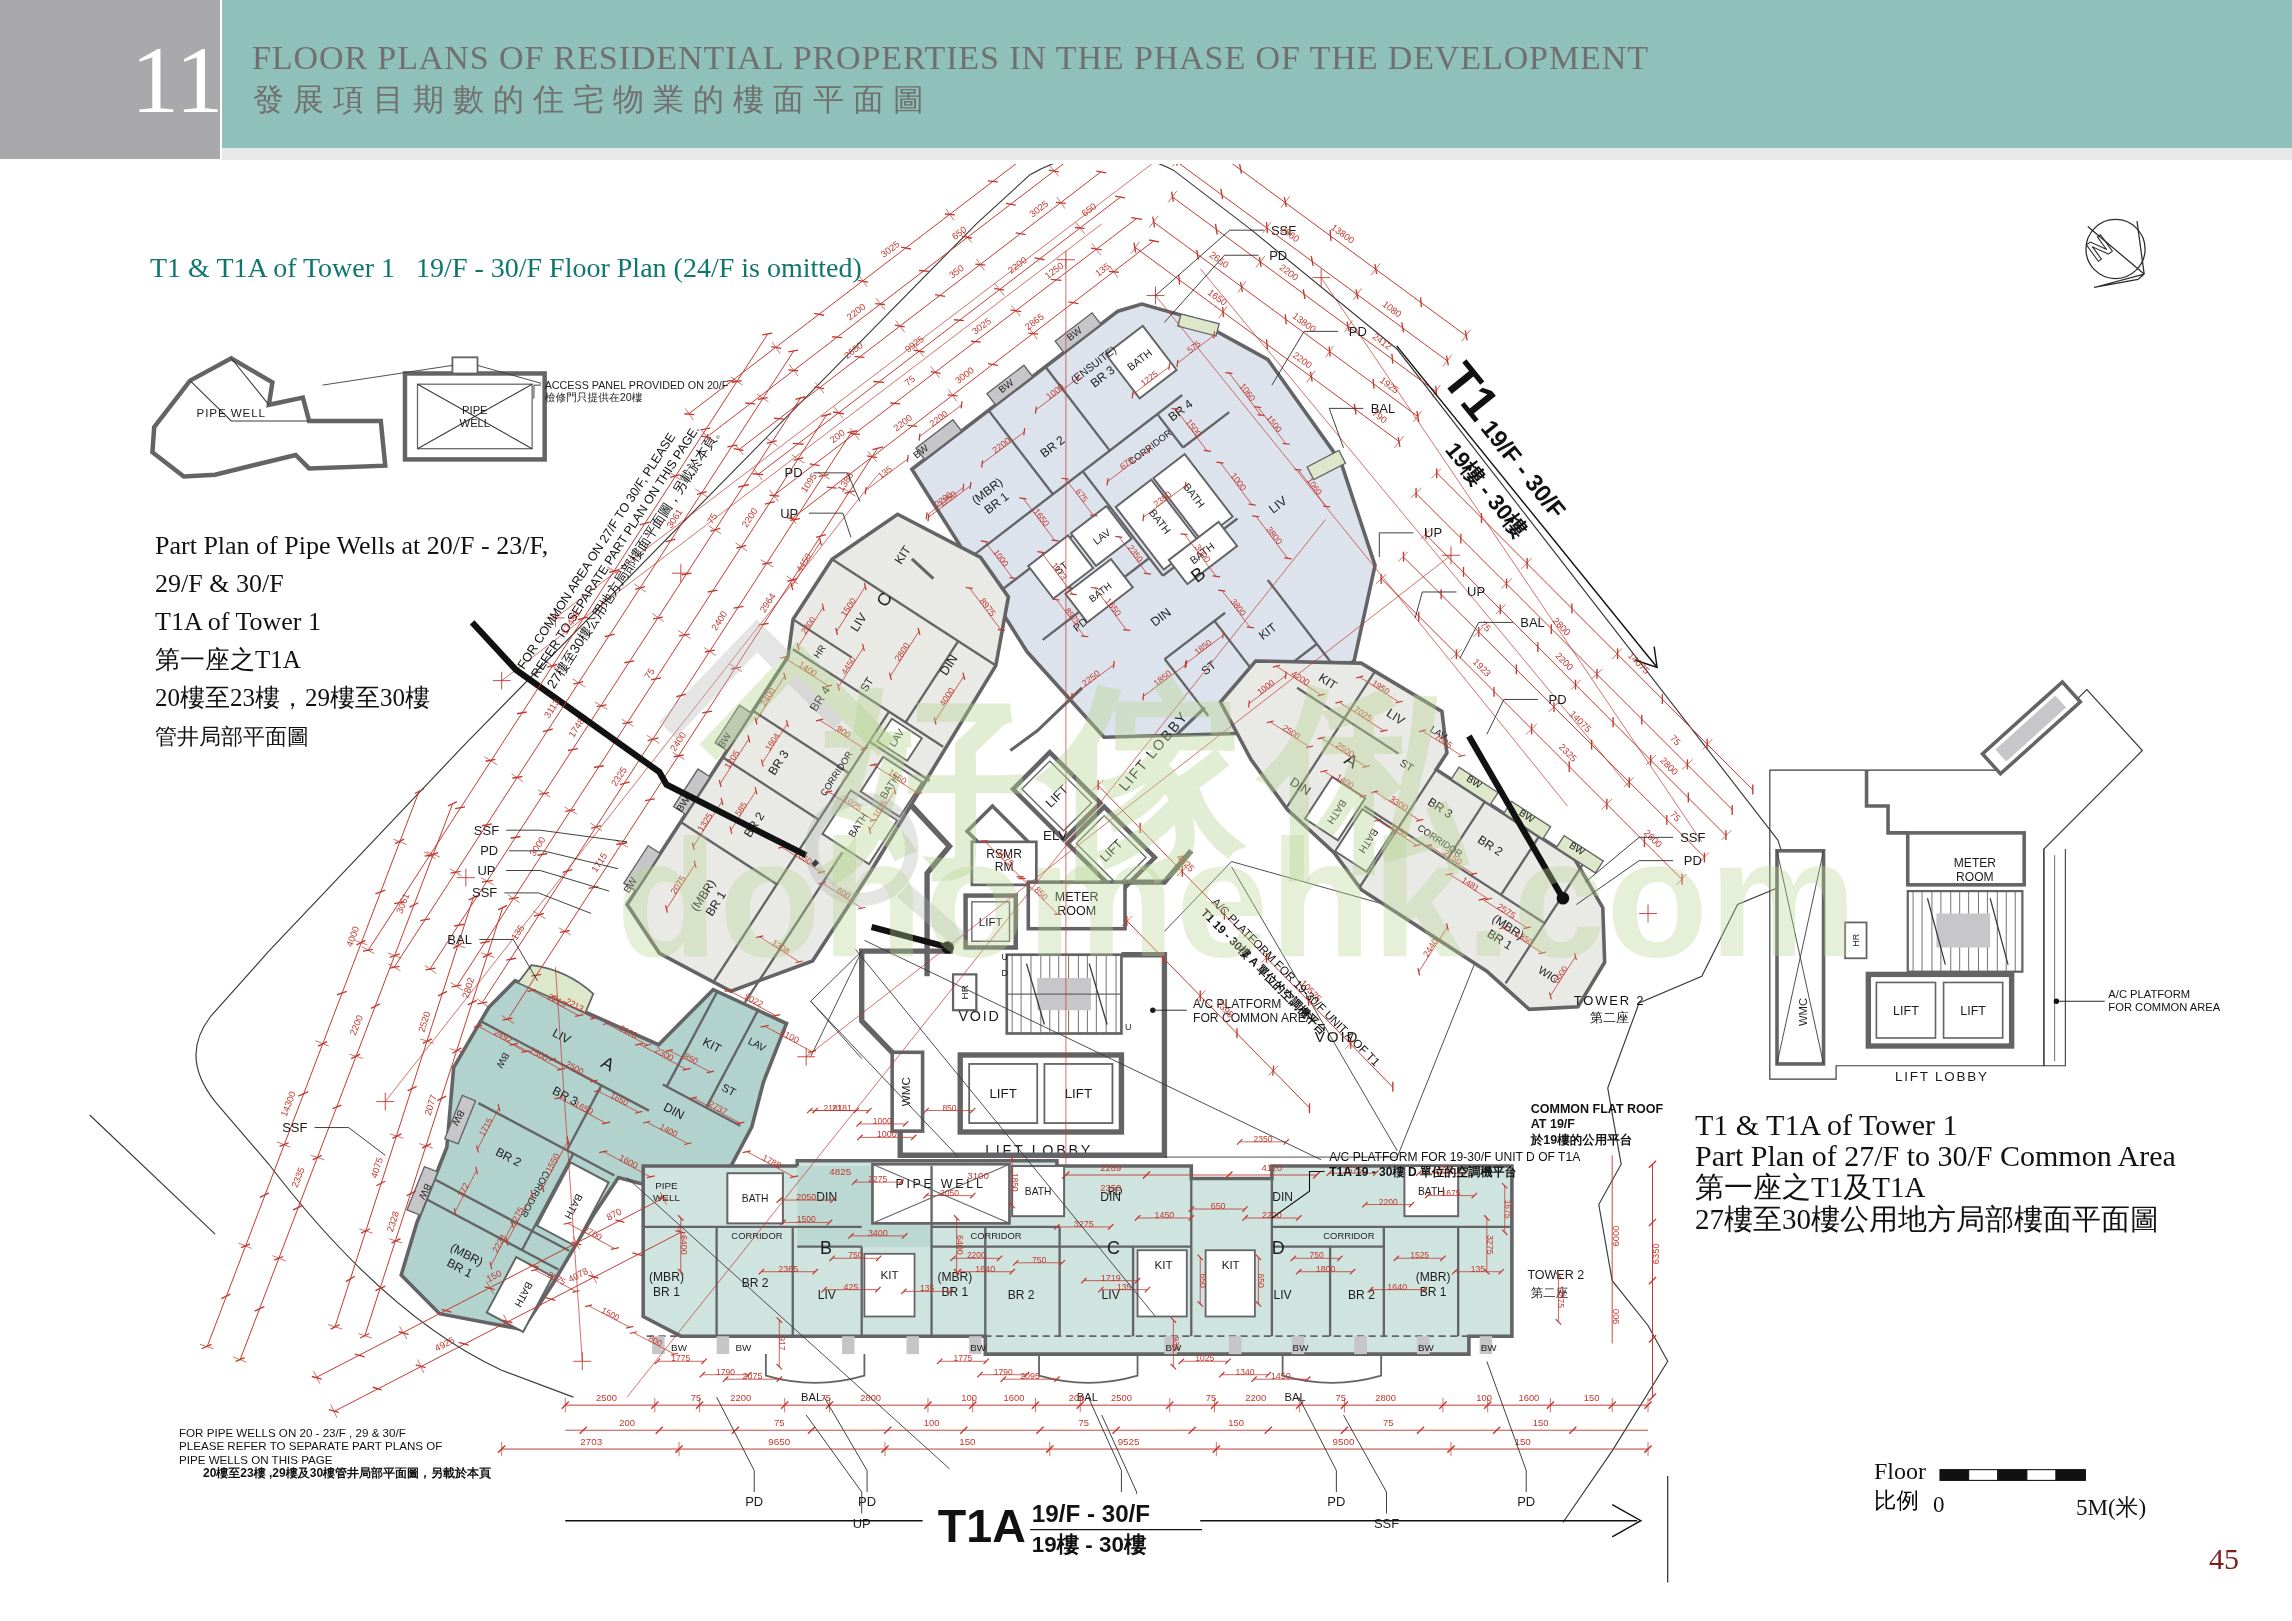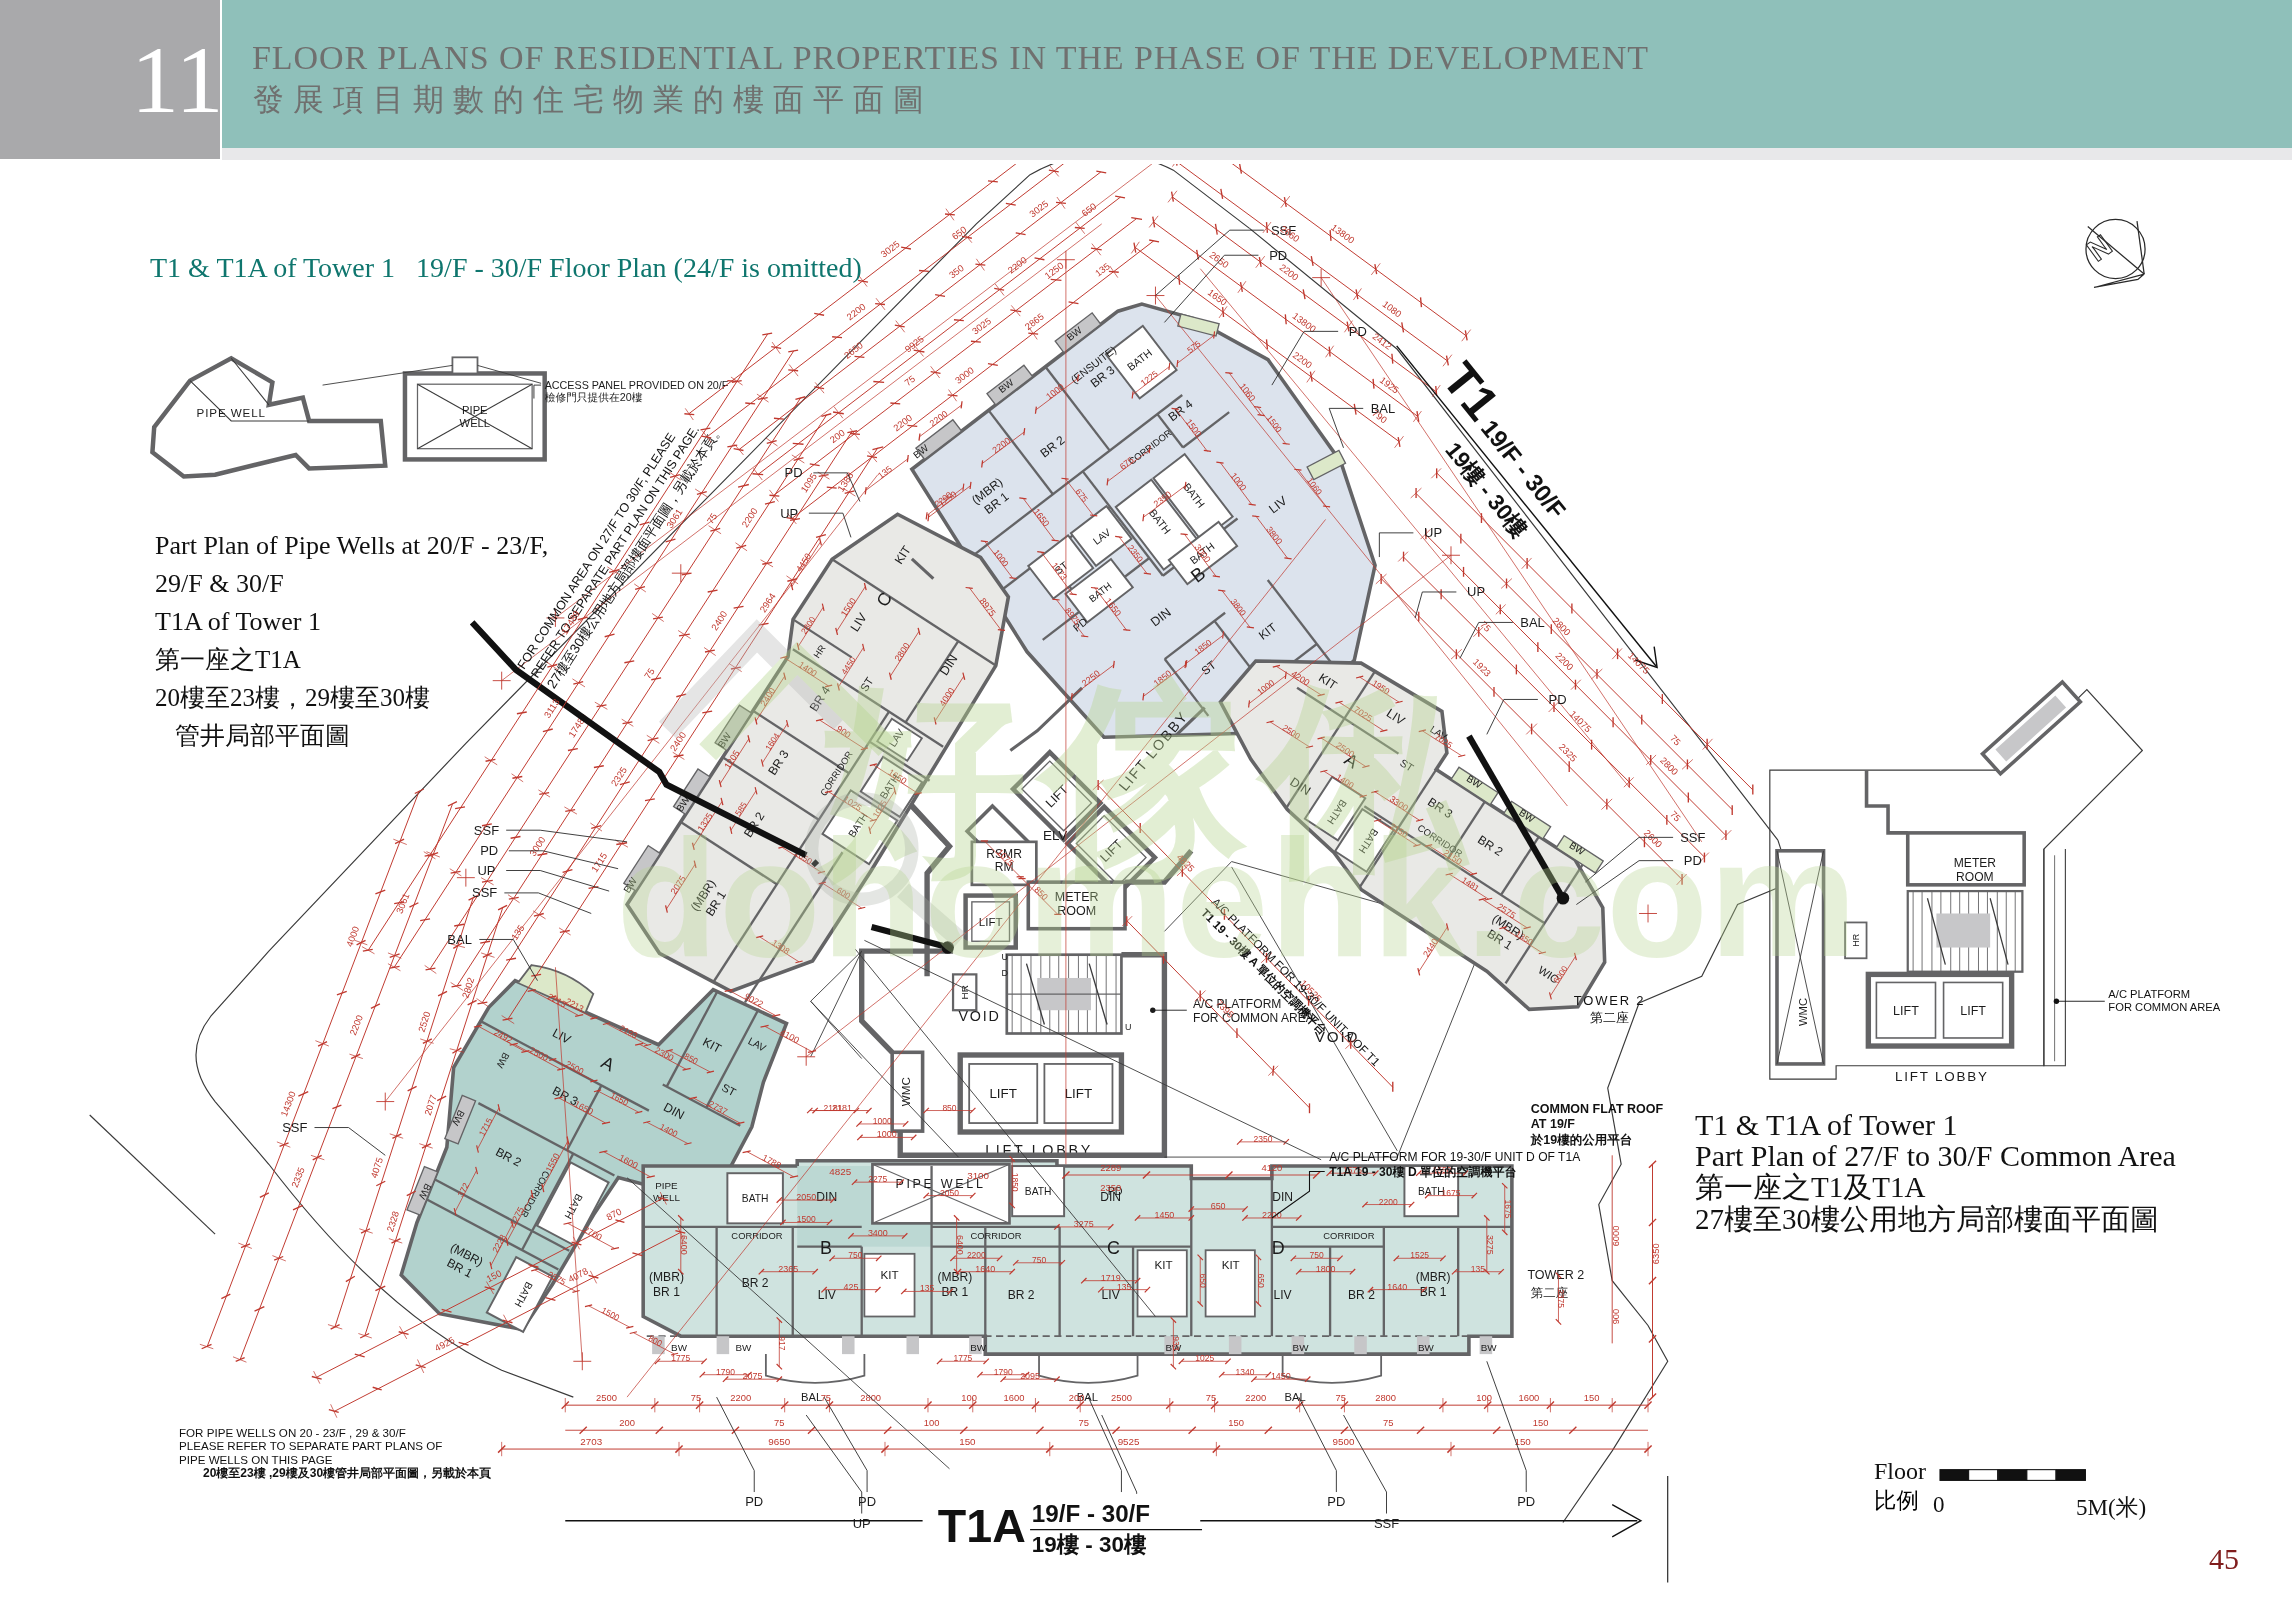--- a/index.html
+++ b/index.html
@@ -16,21 +16,21 @@
 
 <div class="abs" style="left:222px;top:148px;width:2071px;height:11.6px;background:#e8e8ea;"></div>
 
 <div class="abs serif" style="left:253px;top:79px;color:#70706f;font-size:31px;letter-spacing:9px;">發展項目期數的住宅物業的樓面平面圖</div>
 
 <div class="abs serif" style="left:252px;top:39px;color:#70706f;font-size:34px;letter-spacing:0.9px;">FLOOR PLANS OF RESIDENTIAL PROPERTIES IN THE PHASE OF THE DEVELOPMENT</div>
 
 <div class="abs serif" style="left:150px;top:212px;color:#0f766e;font-size:28px;margin-top:40px;">T1 &amp; T1A of Tower 1&nbsp;&nbsp;&nbsp;19/F - 30/F Floor Plan (24/F is omitted)</div>
 
 
-<div class="abs serif" style="left:155px;top:527px;color:#111;font-size:26px;line-height:38px;">Part Plan of Pipe Wells at 20/F - 23/F,<br>29/F &amp; 30/F<br>T1A of Tower 1<br><span style="font-size:25px;">第一座之T1A</span><br><span style="font-size:25px;">20樓至23樓，29樓至30樓</span><br><span style="font-size:25px;margin-left:20px;">管井局部平面圖</span></div>
+<div class="abs serif" style="left:155px;top:527px;color:#111;font-size:26px;line-height:38px;">Part Plan of Pipe Wells at 20/F - 23/F,<br>29/F &amp; 30/F<br>T1A of Tower 1<br><span style="font-size:25px;">第一座之T1A</span><br><span style="font-size:25px;">20樓至23樓，29樓至30樓</span><br><span style="font-size:22px;">管井局部平面圖</span></div>
 
 <div class="abs serif" style="left:1695px;top:1109px;color:#111;font-size:30px;line-height:31px;">T1 &amp; T1A of Tower 1<br>Part Plan of 27/F to 30/F Common Area<br><span style="font-size:29px;">第一座之T1及T1A</span><br><span style="font-size:29px;">27樓至30樓公用地方局部樓面平面圖</span></div>
 
 <div class="abs sans" style="left:179px;top:1426px;color:#111;font-size:11.6px;line-height:13.4px;">FOR  PIPE  WELLS  ON   20 - 23/F , 29 &amp; 30/F<br>PLEASE  REFER  TO   SEPARATE  PART  PLANS   OF<br>PIPE  WELLS  ON  THIS  PAGE<br><b style="font-size:12px;margin-left:24px;">20樓至23樓 ,29樓及30樓管井局部平面圖，另載於本頁</b></div>
 
 <div class="abs serif" style="left:1874px;top:1458px;color:#111;font-size:24px;">Floor</div>
 <div class="abs serif" style="left:1874px;top:1485px;color:#000000;font-size:22.4px;">比例</div>
 <div class="abs serif" style="left:1933px;top:1492px;color:#111;font-size:23px;">0</div>
 <div class="abs serif" style="left:2076px;top:1492px;color:#111;font-size:23px;">5M(米)</div>
 

